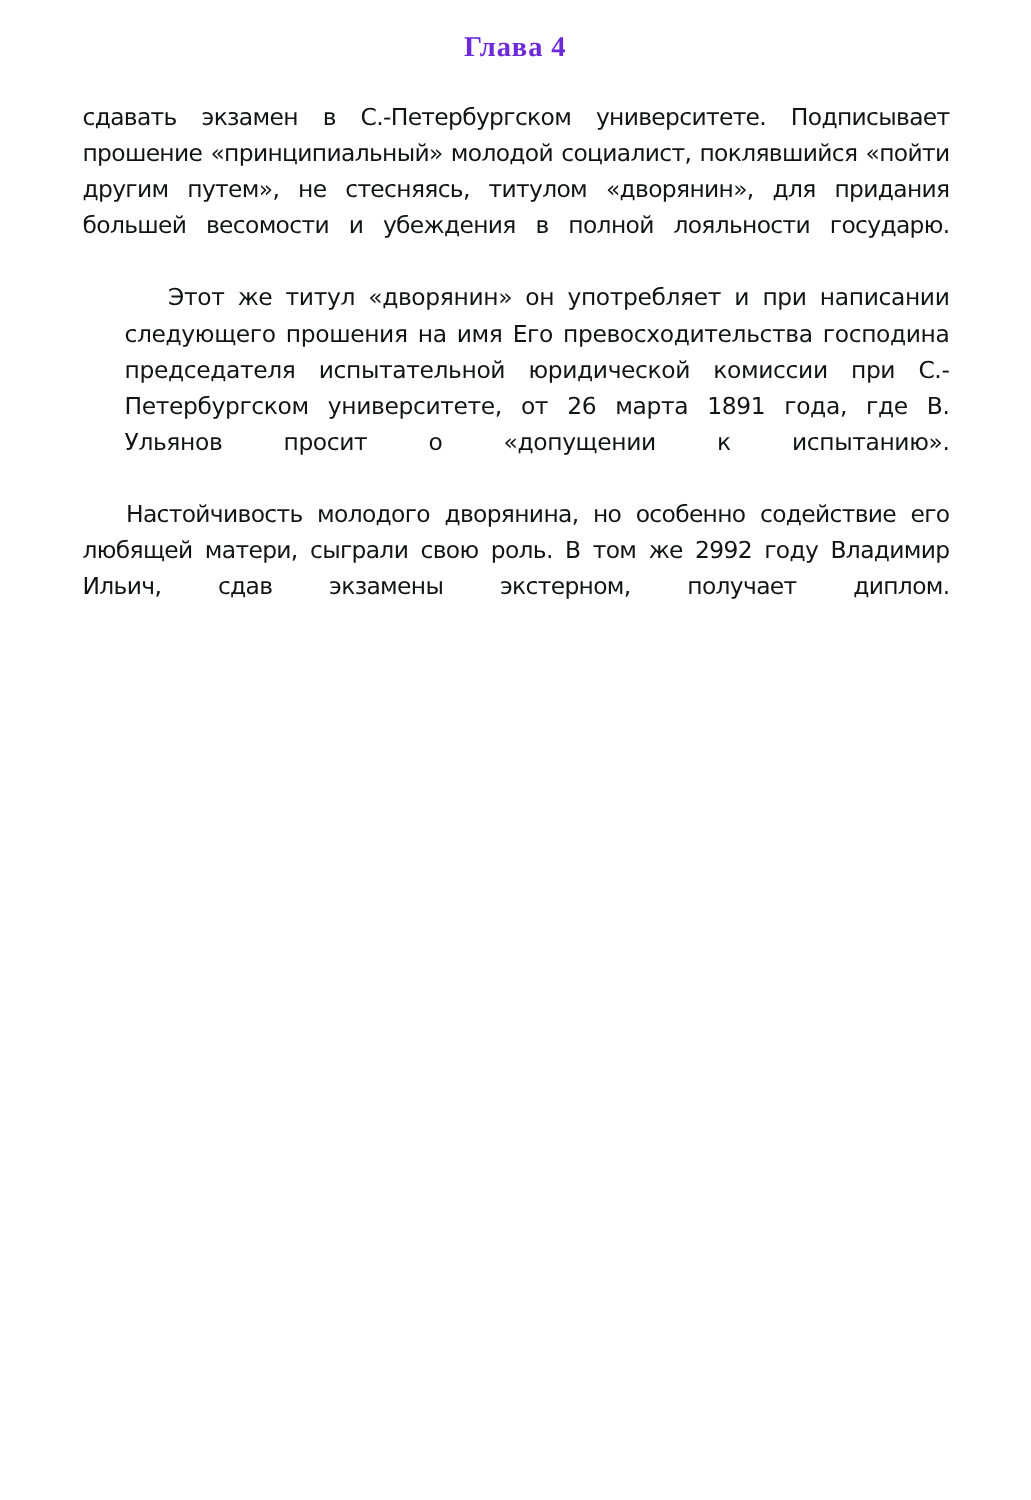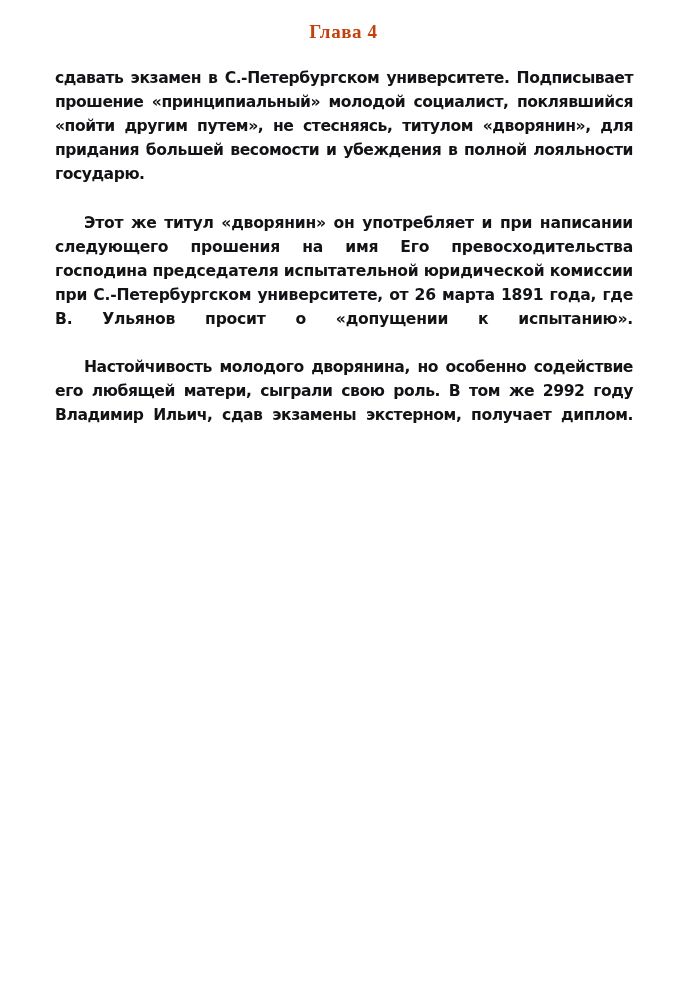--- a/index.html
+++ b/index.html
@@ -24,35 +24,35 @@
     position: absolute;
     top: 20px;
     left: 0;
     width: 687px;
     text-align: center;
     font-family: "Liberation Serif", "DejaVu Serif", serif;
     font-weight: 700;
     font-size: 19px;
     line-height: 24px;
     letter-spacing: 0.6px;
-    color: #c2410c;
+    color: #6d28d9;
   }
 
   
   .text-block {
     position: absolute;
     top: 66px;
     left: 55px;
     width: 578px;
   }
 
   .para {
     margin: 0;
     font-family: "DejaVu Sans", "Liberation Sans", sans-serif;
-    font-weight: 700;
+    font-weight: 400;
     font-size: 15.6px;
     line-height: 24.1px;
     letter-spacing: -0.45px;
     color: #121317;
     text-align: justify;
     text-justify: inter-word;
     -webkit-font-smoothing: antialiased;
     word-spacing: -0.2px;
   }
 
@@ -69,20 +69,21 @@
   
   .para:after {
     content: "";
     display: inline-block;
     width: 100%;
   }
 
   
   .para.loose {
     letter-spacing: -0.25px;
+    margin-left: 28px;
   }
 
   .blank-area {
     position: absolute;
     left: 0;
     top: 392px;
     width: 687px;
     height: 608px;
   }
 </style>

